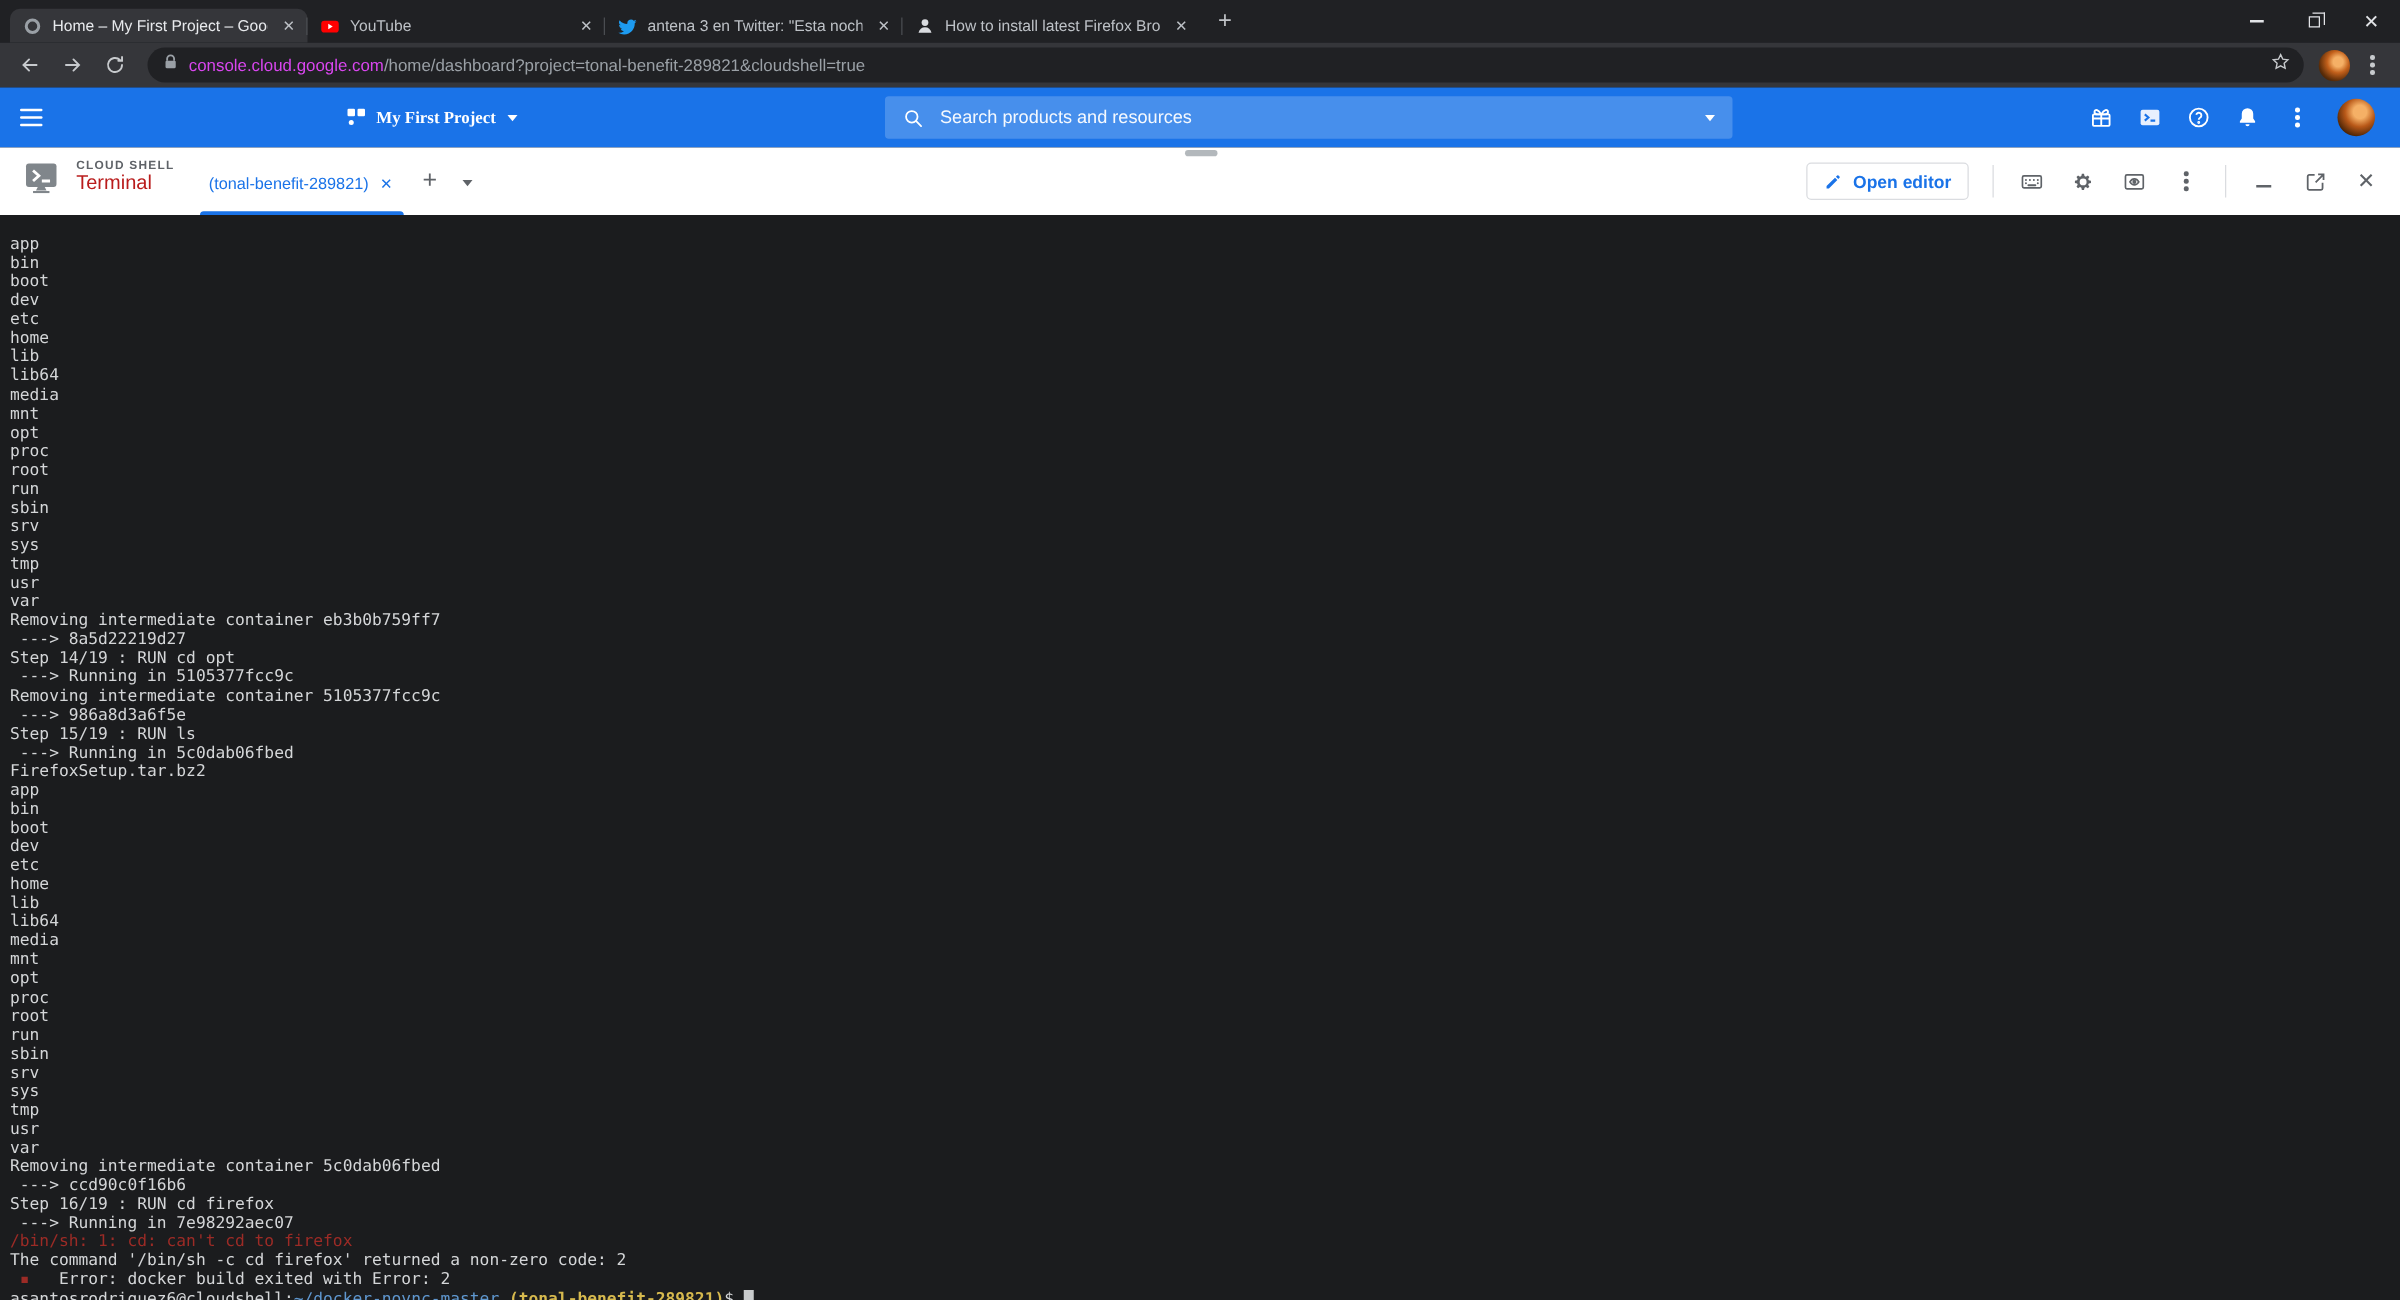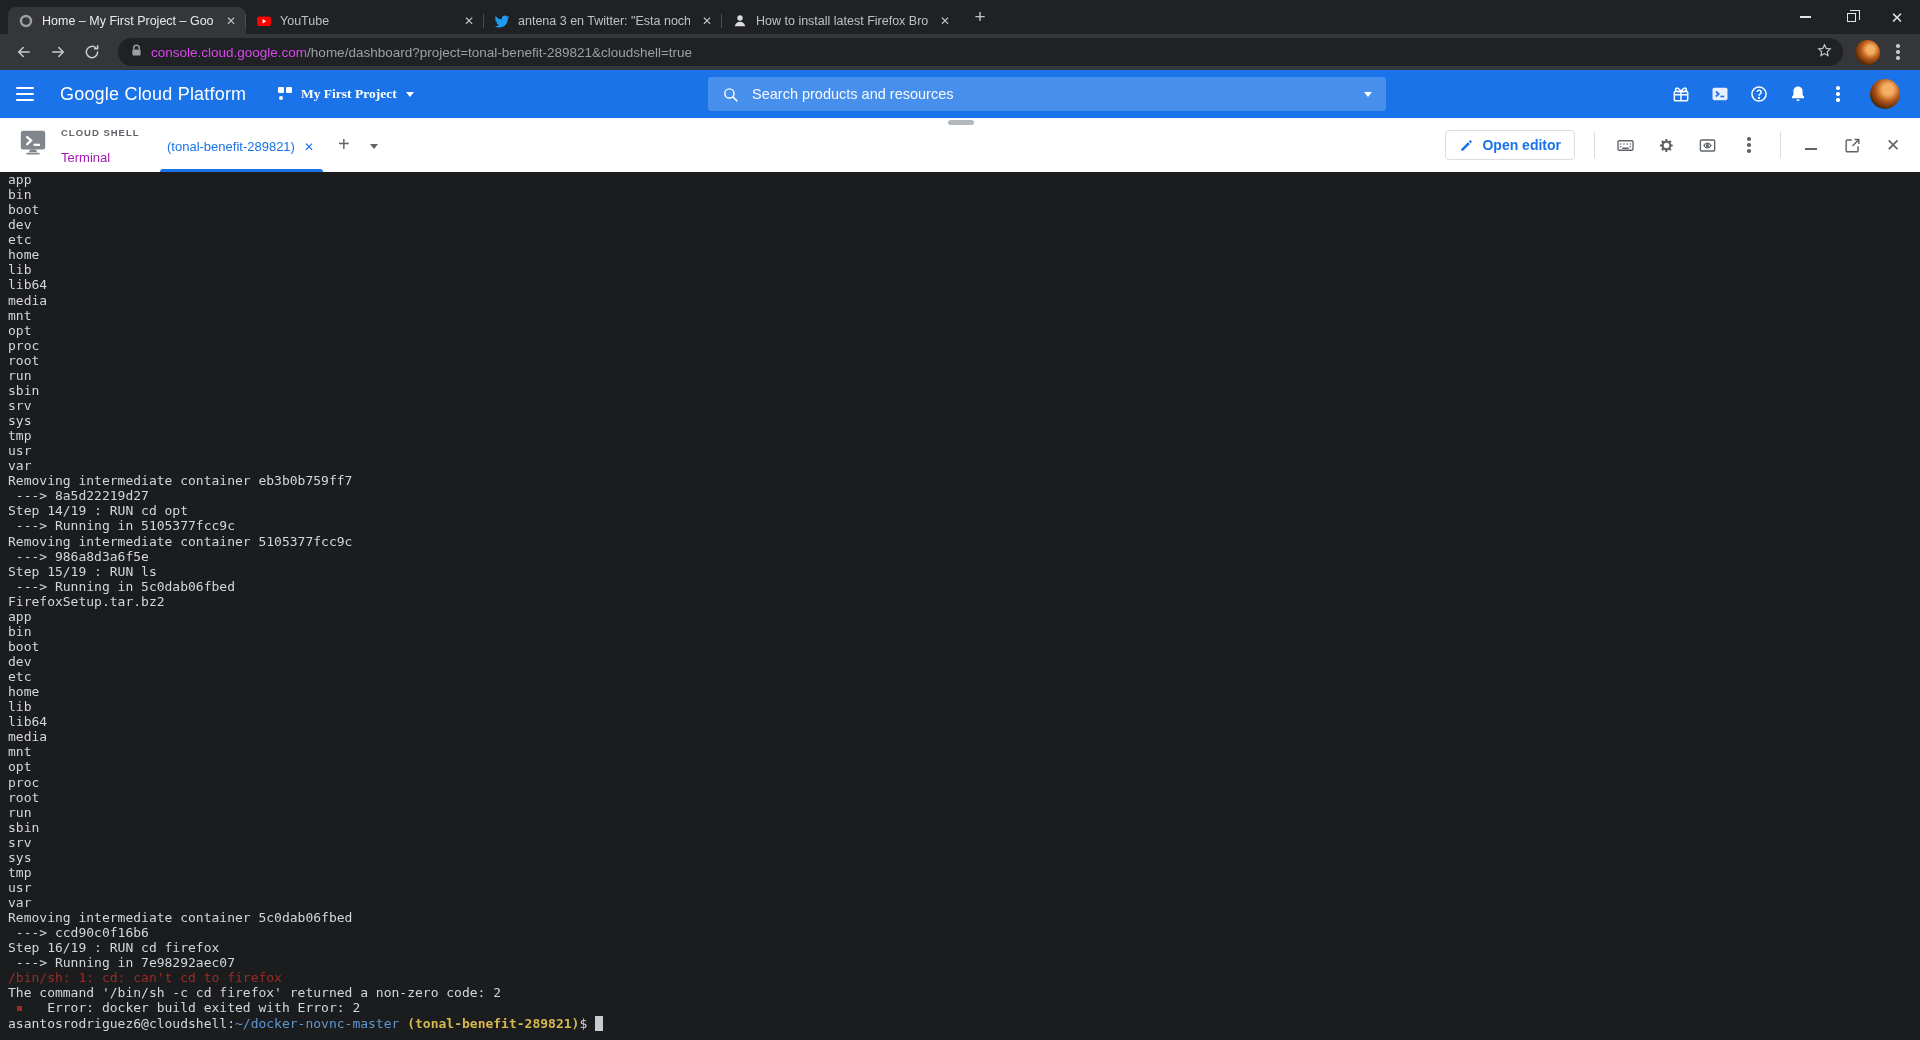--- a/index.html
+++ b/index.html
@@ -75,40 +75,40 @@
         background:radial-gradient(circle at 60% 35%, #f5b066 0 20%, #b85818 45%, #4d2506 75%, #1d0e03 100%); }
   .kebab.white i, .kebab.white i::before, .kebab.white i::after { background:#fff; }
 
   
   #shellbar { position:relative; height:54px; background:#ffffff; }
   #draghandle { position:absolute; left:948px; top:2px; width:26px; height:5px; border-radius:3px;
                 background:#9aa0a6; opacity:.75; cursor:row-resize; }
   #shell-left { position:absolute; left:18px; top:9px; display:flex; gap:13px; }
   #shell-monitor svg { width:30px; height:30px; }
   #shell-titles .small { font-size:9.5px; color:#5f6368; letter-spacing:1px; font-weight:700; }
-  #shell-titles .big { font-size:13px; color:#a21caf; margin-top:12px; }
+  #shell-titles .big { font-size:16px; color:#b91c1c; margin-top:0; }
   #shell-tab { position:absolute; left:167px; top:21px; display:flex; align-items:center; gap:9px;
                font-size:13px; color:#1a73e8; }
   #shell-tab .tab-x { color:#1a73e8; font-size:12px; }
   #shell-tab-underline { position:absolute; left:160px; bottom:0; width:163px; height:3px;
                          background:#1a73e8; border-radius:3px 3px 0 0; }
   #shell-plus { position:absolute; left:338px; top:15px; font-size:20px; color:#5f6368; font-weight:400; }
   #shell-caret { position:absolute; left:370px; top:26px; border-top-color:#5f6368; }
   #shell-right { position:absolute; right:16px; top:0; height:54px; display:flex; align-items:center; gap:19px; }
   #open-editor { display:flex; align-items:center; gap:8px; height:30px; padding:0 13px;
                  border:1px solid #dadce0; border-radius:4px; color:#1a73e8; font-size:14px; font-weight:700;margin-left:28px; }
   .vdiv { width:1px; height:26px; background:#dadce0; }
   .gicon { width:22px; height:22px; display:grid; place-items:center; }
   .gicon svg { width:19px; height:19px; }
   .shell-min { width:12px; height:2px; background:#5f6368; margin-top:8px; }
   .shell-x { font-size:17px; color:#5f6368; }
   .kebab.gray i, .kebab.gray i::before, .kebab.gray i::after { background:#5f6368; }
 
   
-  #terminal { height:868px; background:#1b1c1e; padding:0 0 0 8px; overflow:hidden; cursor:text; }
+  #terminal { height:868px; background:#1b1c1e; padding:16px 0 0 8px; overflow:hidden; cursor:text; }
   .tline { font-family:"DejaVu Sans Mono","Liberation Mono",monospace; font-size:13px;
            line-height:15.07px; color:#d4d6d8; white-space:pre; }
   .t-red { color:#9c2b26; }
   .t-blue { color:#5f97cf; }
   .t-yellow { color:#d6b94e; font-weight:700; }
   .t-cursor { background:#c9cbcd; color:transparent; }
 </style>
 </head>
 <body>
 
@@ -202,21 +202,20 @@
         <i></i>
       </div>
   </div>
 
   <div id="gcpbar">
     <div id="hamburger">
         <span></span>
         <span></span>
         <span></span>
       </div>
-    <div id="brand">Google Cloud Platform</div>
     <div id="project-chip">
       <span class="proj-icon">
           <b></b>
           <b></b>
           <b></b>
         </span>
       <span class="proj-name">My First Project</span>
       <span class="caret-down"></span>
     </div>
     <div id="gcp-search">

